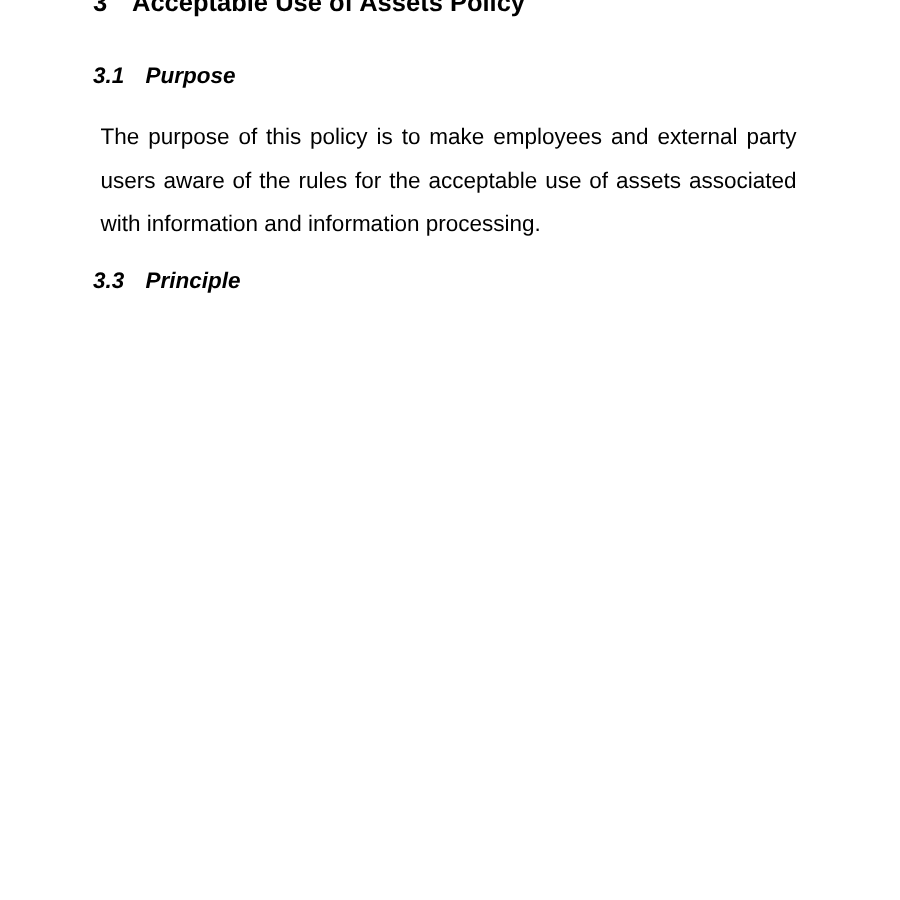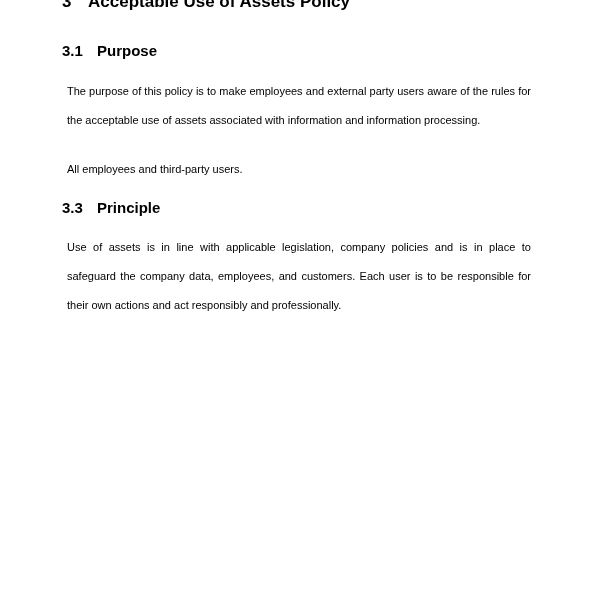--- a/index.html
+++ b/index.html
@@ -33,33 +33,34 @@
     display: inline-block;
     width: 26px;
   }
   h2.section-heading {
     margin: 0;
     padding-left: 62px;
     font-size: 15px;
     line-height: 15px;
     font-weight: bold;
     white-space: nowrap;
+    font-style: italic;
   }
   h2.mt-1 { margin-top: 33px; }
   h2.mt-2 { margin-top: 29px; }
   h2.mt-3 { margin-top: 16px; }
   h2.section-heading .num {
     display: inline-block;
     width: 35px;
   }
   p.section-body {
     margin: 0;
     padding-left: 67px;
     width: 464px;
-    font-size: 11px;
+    font-size: 15px;
     line-height: 29px;
     text-align: justify;
     color: #000000;
   }
   p.pmt-1 { margin-top: 19px; }
   p.pmt-2 { margin-top: 20px; }
   p.pmt-3 { margin-top: 18px; }
 </style>
 </head>
 <body>
@@ -68,20 +69,18 @@
 
   <div class="doc-title">
     <span class="num">3</span><span>Acceptable Use of Assets Policy</span>
   </div>
 
   <h2 class="section-heading mt-1">
     <span class="num">3.1</span><span>Purpose</span>
   </h2>
   <p class="section-body pmt-1">The purpose of this policy is to make employees and external party users aware of the rules for the acceptable use of assets associated with information and information processing.</p>
 
-  <p class="section-body pmt-2">All employees and third-party users.</p>
 
   <h2 class="section-heading mt-3">
     <span class="num">3.3</span><span>Principle</span>
   </h2>
-  <p class="section-body pmt-3">Use of assets is in line with applicable legislation, company policies and is in place to safeguard the company data, employees, and customers. Each user is to be responsible for their own actions and act responsibly and professionally.</p>
 
 </div>
 
 </body></html>

